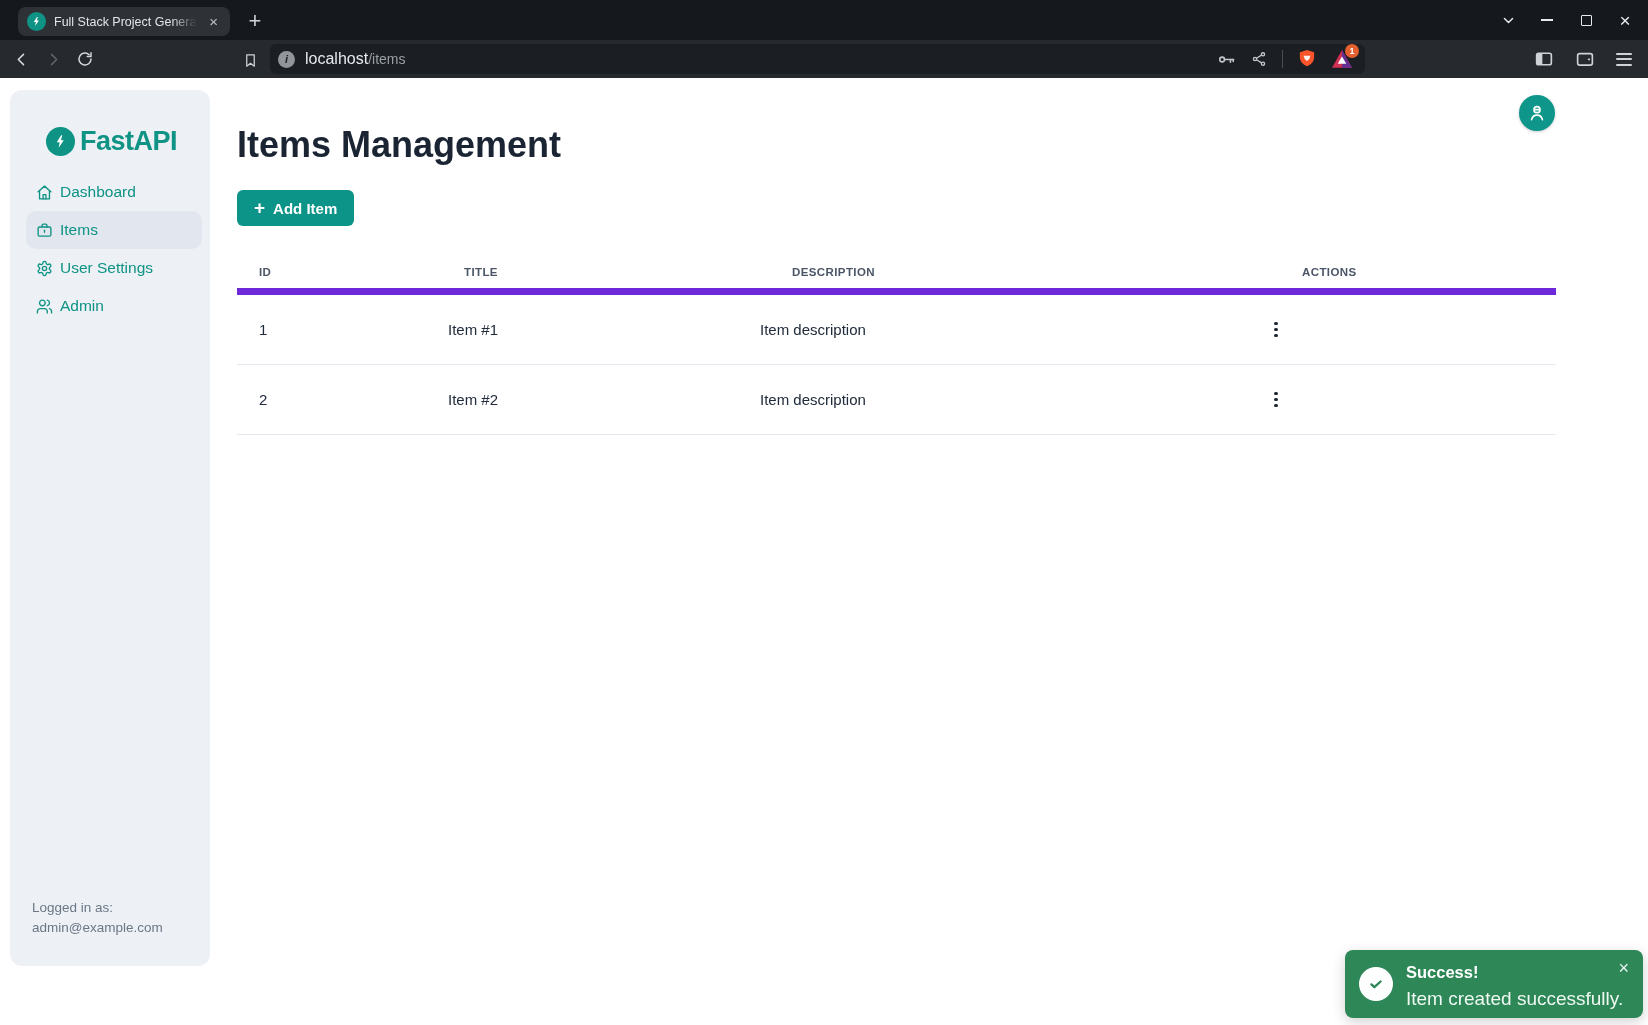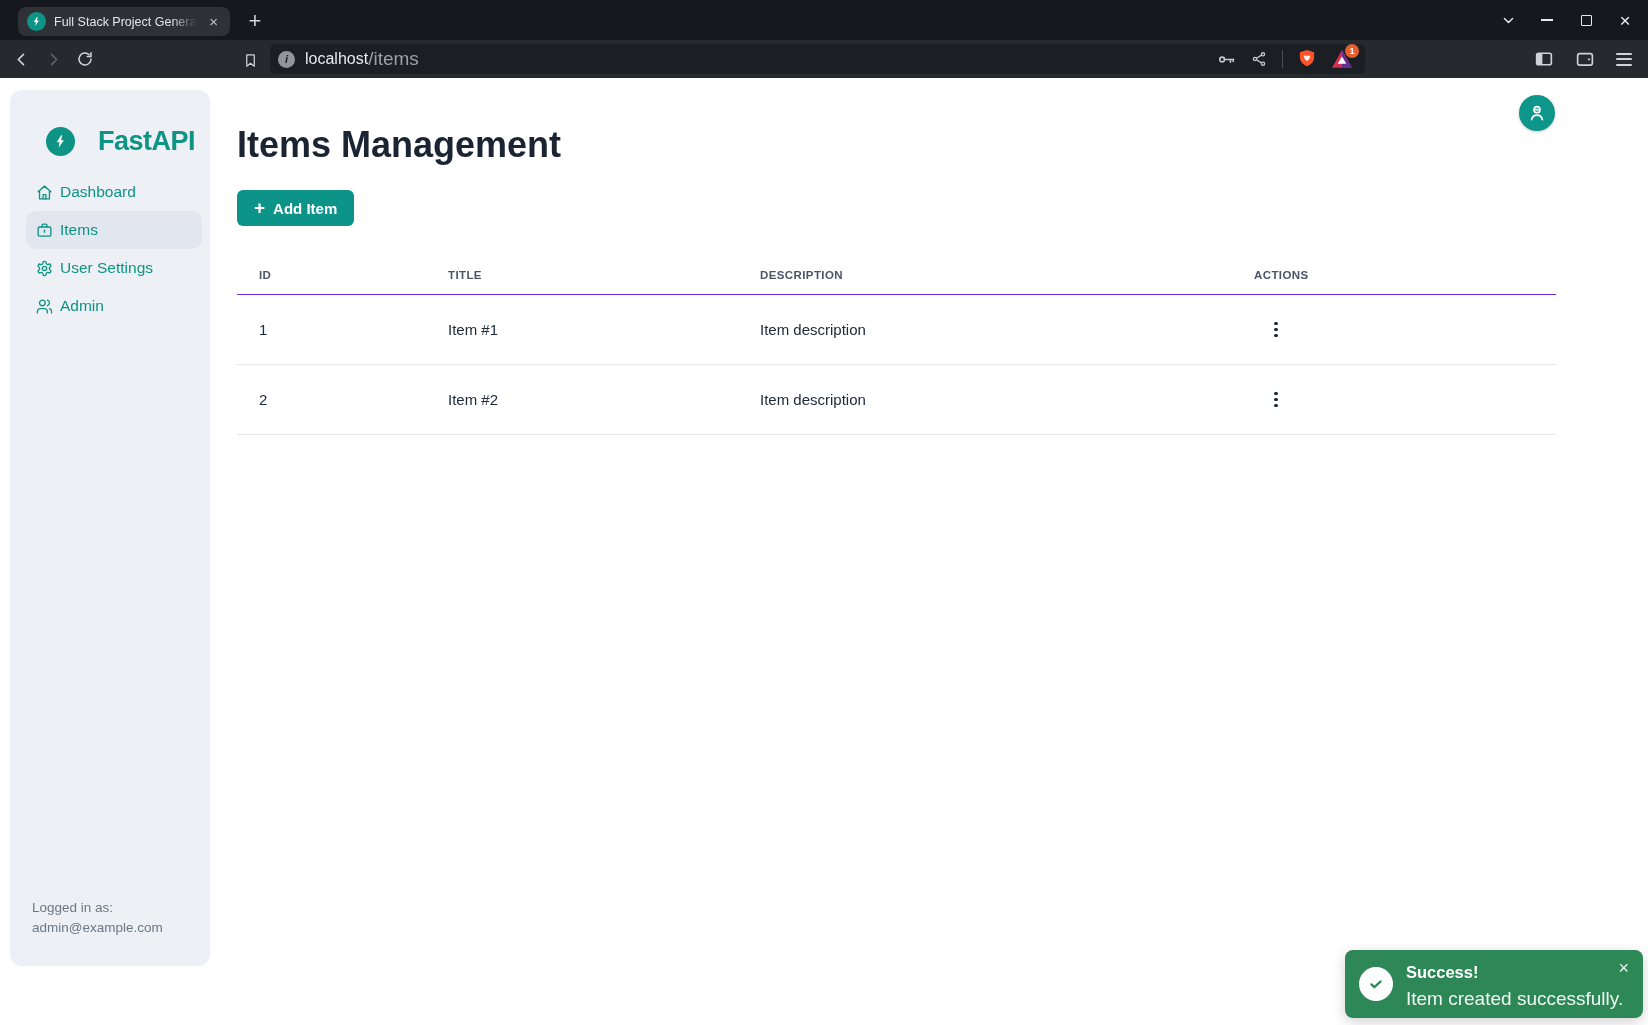--- a/index.html
+++ b/index.html
@@ -29,36 +29,36 @@
   .navbtn { width:30px; height:30px; display:flex; align-items:center; justify-content:center; cursor:pointer; flex:none; }
   .navgroup { display:flex; align-items:center; margin-left:6px; gap:2px; }
   .bookmarkbtn { position:absolute; left:238px; top:48px; width:24px; height:24px; display:flex;
                  align-items:center; justify-content:center; cursor:pointer; }
   .urlfield { position:absolute; left:270px; top:44px; width:1095px; height:30px; background:#1b1e23;
               border-radius:6px; display:flex; align-items:center; padding:0 12px 0 8px; cursor:text; }
   .info-chip { width:17px; height:17px; border-radius:50%; background:#92969b; color:#1d2125;
                font-size:11px; font-weight:bold; font-style:italic; display:flex; align-items:center;
                justify-content:center; margin-right:10px; flex:none; cursor:pointer; }
   .url-host { color:#e8eaed; font-size:16px; }
-  .url-path { color:#9aa0a6; font-size:19px; }
+  .url-path { color:#9aa0a6; font-size:14px; }
   .url-icons { margin-left:auto; display:flex; align-items:center; gap:15px; }
   .vdiv { width:1px; height:18px; background:#4a4e54; }
   .bat-wrap { position:relative; width:22px; height:20px; cursor:pointer; }
   .bat-badge { position:absolute; top:-5px; right:-6px; min-width:14px; height:14px; border-radius:7px;
                background:#e4602f; color:#fff; font-size:9px; font-weight:bold; display:flex;
                align-items:center; justify-content:center; padding:0 3px; }
   .tb-right { position:absolute; right:16px; top:44px; height:30px; display:flex; align-items:center; gap:21px; }
   .hamburger { display:flex; flex-direction:column; gap:3.5px; cursor:pointer; }
   .hamburger span { width:16px; height:2px; background:#cfd3d8; border-radius:1px; }
 
   
   .page { position:absolute; left:0; top:78px; width:1648px; height:947px; background:#ffffff; }
 
   .sidebar { position:absolute; left:10px; top:12px; width:200px; height:876px; background:#edf1f6; border-radius:12px; }
-  .brand { position:absolute; left:36px; top:36px; display:flex; align-items:center; gap:23px; }
+  .brand { position:absolute; left:36px; top:36px; display:flex; align-items:center; gap:5px; }
   .brand-mark { width:29px; height:29px; border-radius:50%; background:#0e9384; display:flex;
                 align-items:center; justify-content:center; flex:none; }
   .brand-name { color:#0e9384; font-size:27px; font-weight:bold; letter-spacing:-0.5px; }
   .nav { position:absolute; left:0; top:83px; width:100%; }
   .nav-item { height:38px; margin:0 8px 0 16px; padding-left:10px; display:flex; align-items:center; gap:7px;
               color:#0e9384; font-size:15.5px; border-radius:10px; cursor:pointer; }
   .nav-item.active { background:#e2e7ef; }
   .nav-ic { width:17px; height:17px; flex:none; display:flex; align-items:center; }
   .side-footer { position:absolute; left:22px; bottom:28px; color:#6b7785; font-size:13.5px; line-height:20px; }
 
@@ -68,21 +68,21 @@
 
   .page-title { position:absolute; left:237px; top:46px; font-size:36px; font-weight:bold; color:#1a2433; }
 
   .add-btn { position:absolute; left:237px; top:112px; height:36px; padding:0 17px; background:#0d9488;
              border:none; border-radius:6px; color:#fff; font-family:inherit; font-size:15px; font-weight:bold;
              display:flex; align-items:center; gap:8px; cursor:pointer; }
   .add-btn .plus { font-size:19px; font-weight:bold; line-height:1; margin-top:-1px; }
 
   .table { position:absolute; left:237px; top:177px; width:1319px; }
   .thead, .trow { display:grid; grid-template-columns:189px 312px 494px 1fr; align-items:center; }
-  .thead { height:40px; border-bottom:1px solid #6d28d9; }
+  .thead { height:40px; border-bottom:7px solid #6d28d9;gap:16px; }
   .thead > div { padding-left:22px; font-size:11.5px; font-weight:bold; letter-spacing:.4px; color:#4a5568; }
   .trow { height:70px; border-bottom:1px solid #e4e8ee; }
   .trow > div { padding-left:22px; font-size:15px; color:#202b3b; }
   .kebab-btn { width:24px; height:26px; margin-left:10px; background:none; border:none; cursor:pointer;
                display:flex; flex-direction:column; align-items:center; justify-content:center; gap:2.5px; }
   .kebab-btn i { width:3.2px; height:3.2px; border-radius:50%; background:#1f2733; display:block; }
   .cell-actions { padding-left:22px; }
 
   
   .toast { position:absolute; left:1345px; top:872px; width:298px; height:68px; background:#2e8757;

